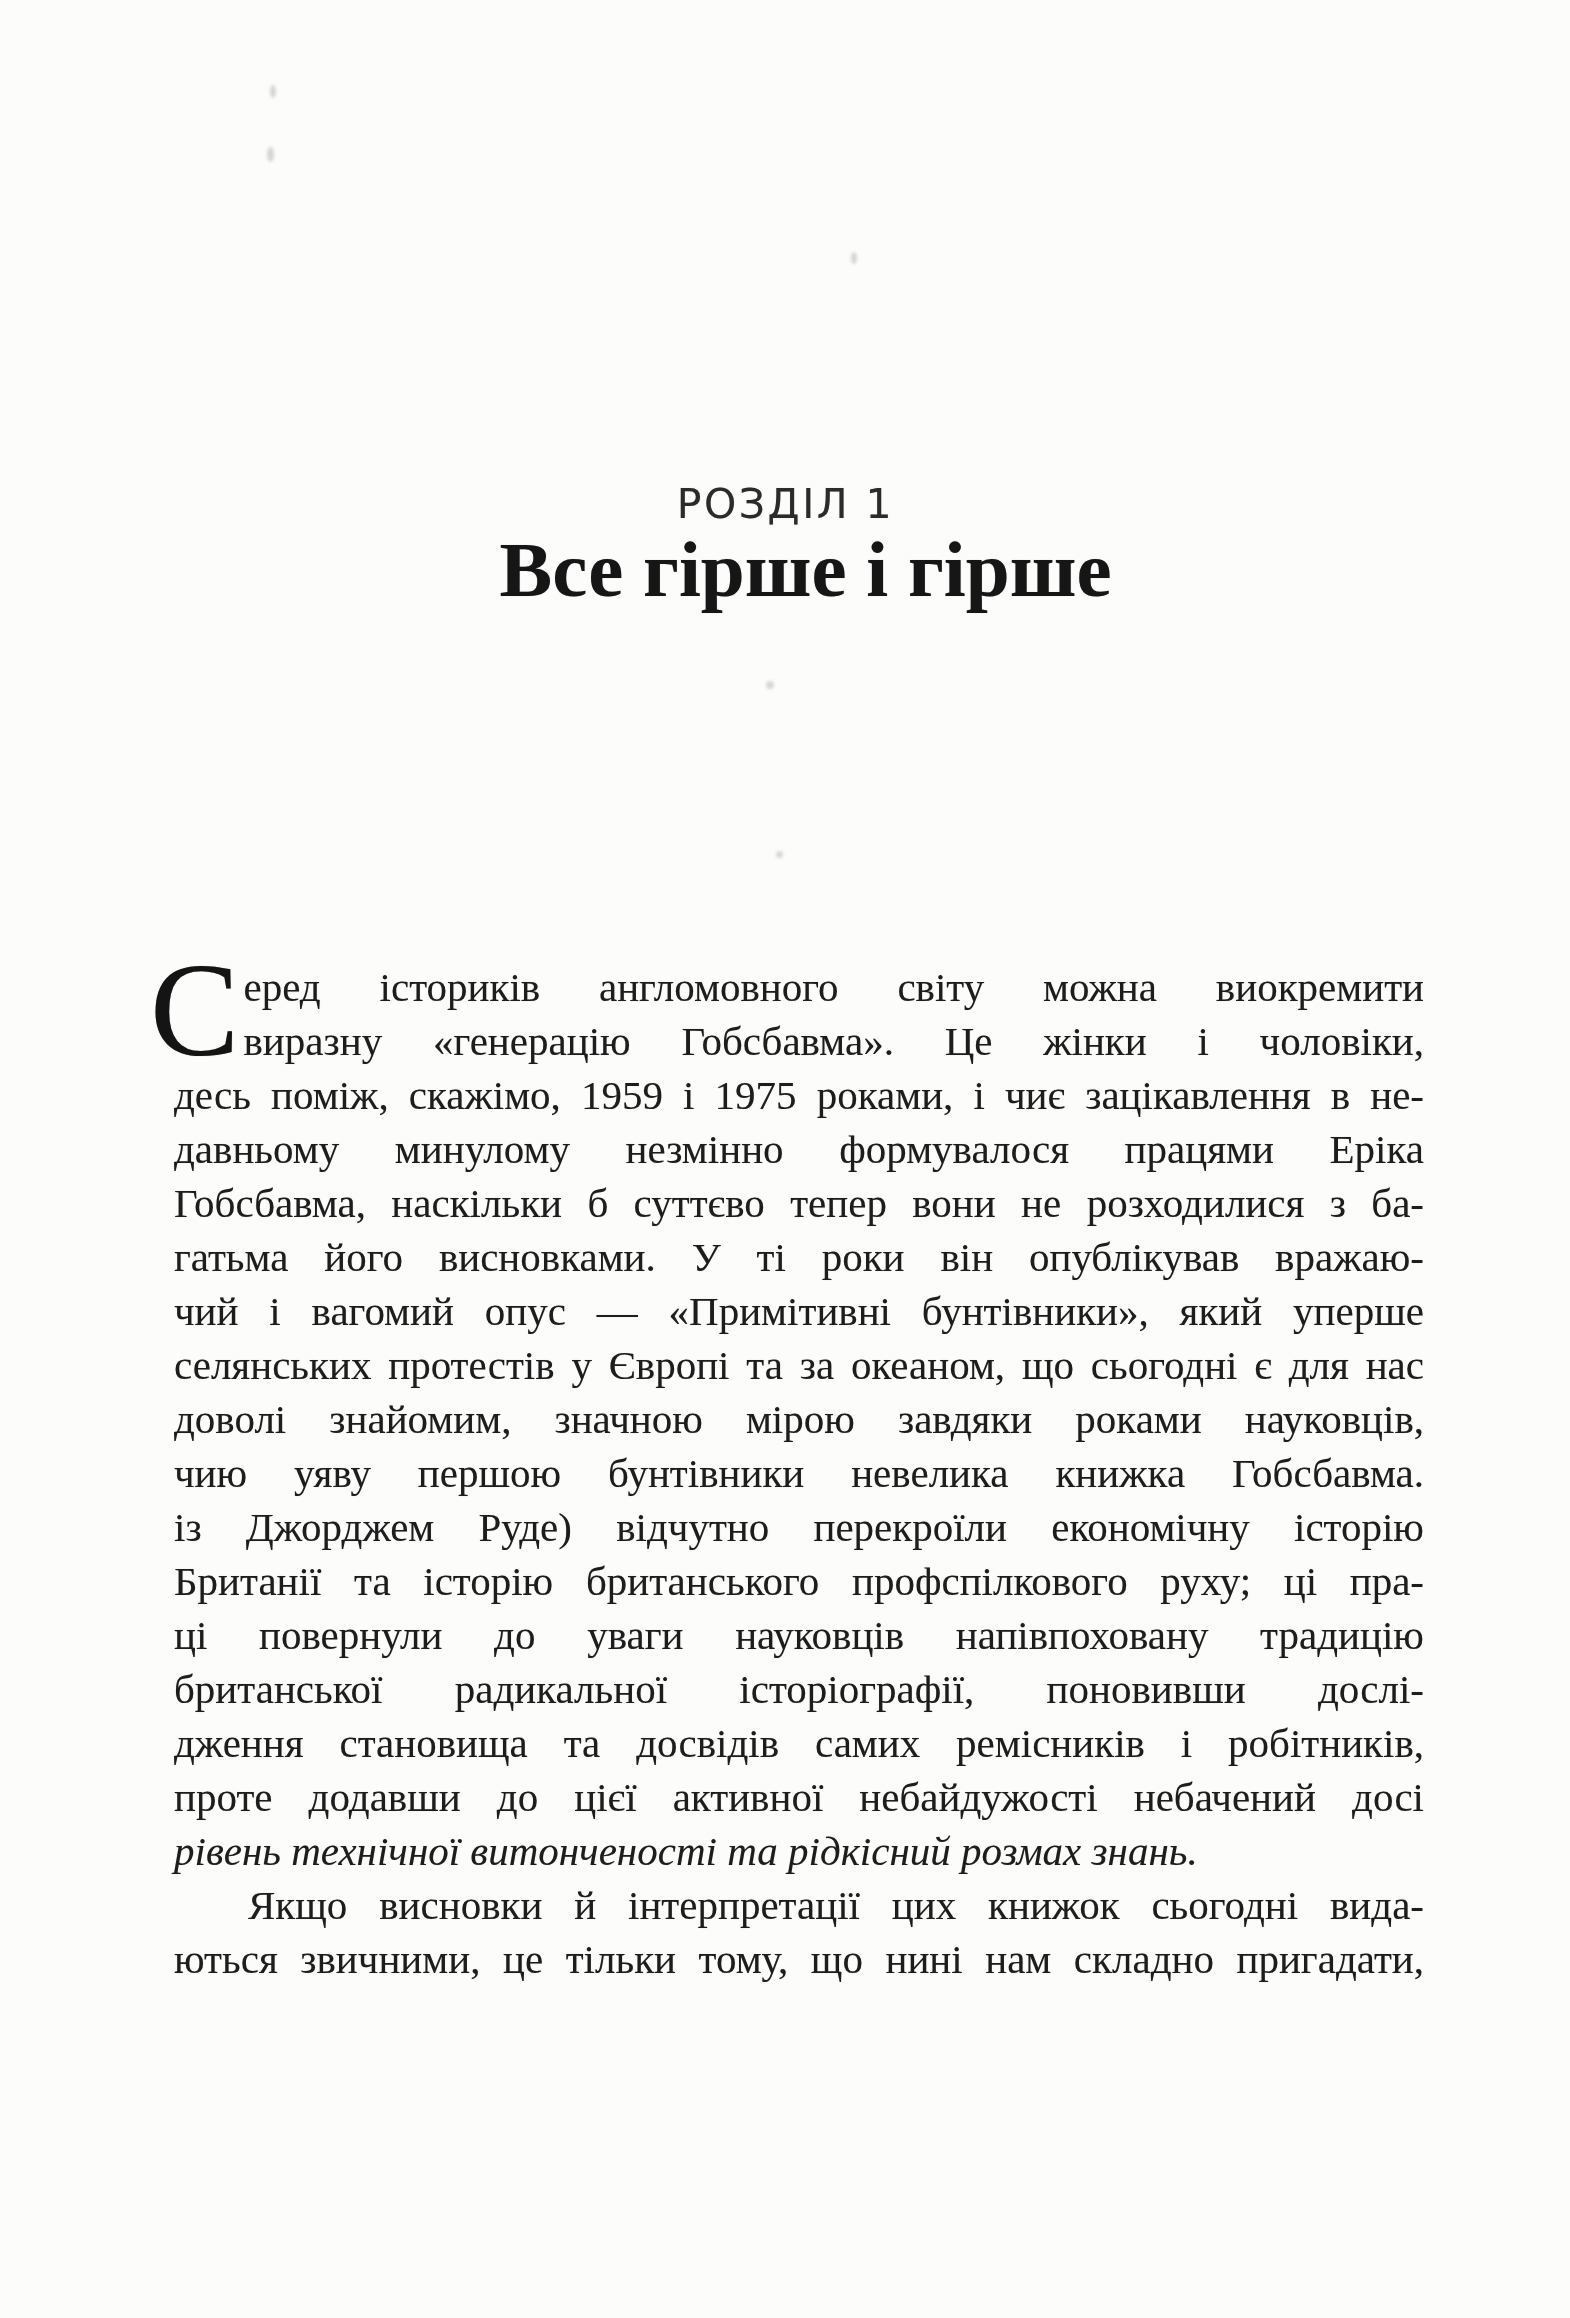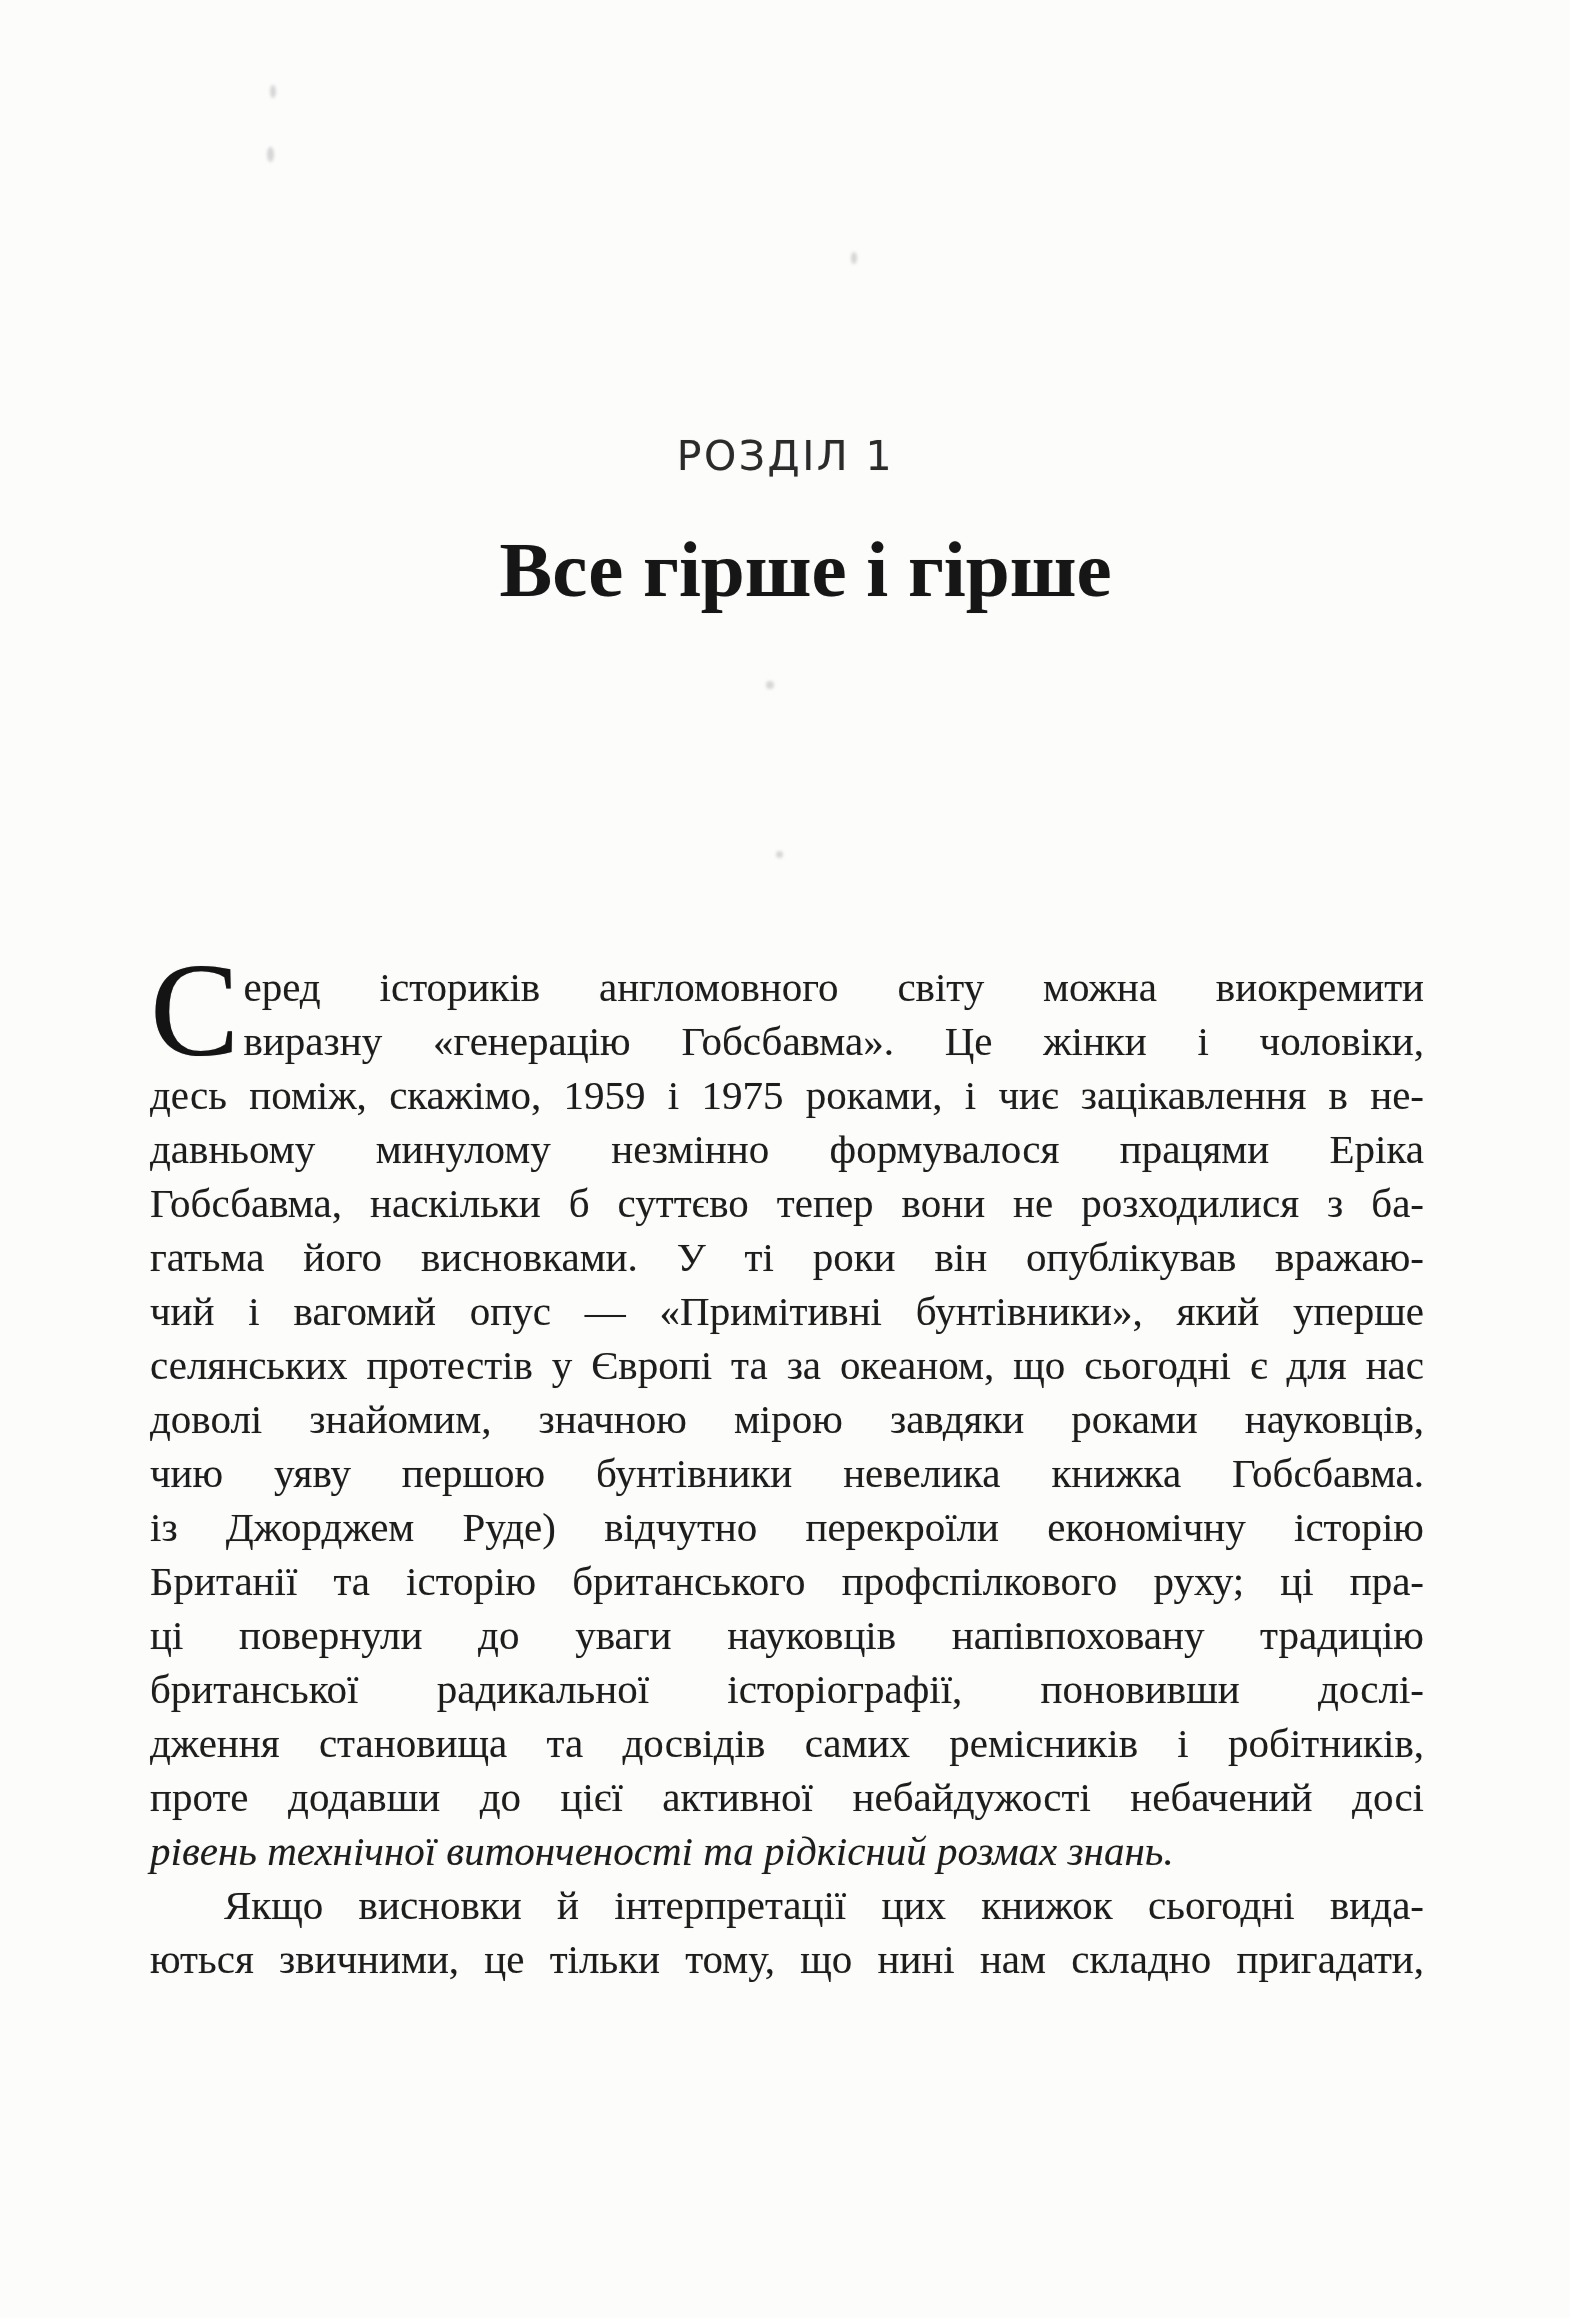--- a/index.html
+++ b/index.html
@@ -17,21 +17,21 @@
     font-family:"Liberation Serif", serif;
     color:var(--ink);
   }
   
   .speck{
     position:absolute;border-radius:50%;
     background:#d6d6d6;filter:blur(1.6px);
   }
   
   .chapter-label{
-    position:absolute;left:0;right:0;top:432px;
+    position:absolute;left:0;right:0;top:480px;
     text-align:center;
     font-family:"DejaVu Sans", sans-serif;
     font-size:41px;line-height:49px;
     letter-spacing:2.5px;
     color:var(--soft-ink);
     text-shadow:0 0 0.8px rgba(40,40,40,.35);
   }
   
   .chapter-title{
     position:absolute;left:0;right:0;top:527px;
@@ -55,20 +55,21 @@
     margin-right:6.5px;
     font-size:134px;line-height:100px;
     font-family:"Liberation Serif", serif;
     color:#141414;
     text-shadow:0 0 0.8px rgba(20,20,20,.45);
   }
   .line{
     text-align:justify;
     text-align-last:justify;
     white-space:nowrap; 
+    margin-left:24px;
   }
   .line.loose{
     text-align-last:left; 
     font-style:italic;
   }
   .line.indent{
     text-indent:74px;
   }
 </style>
 </head>

